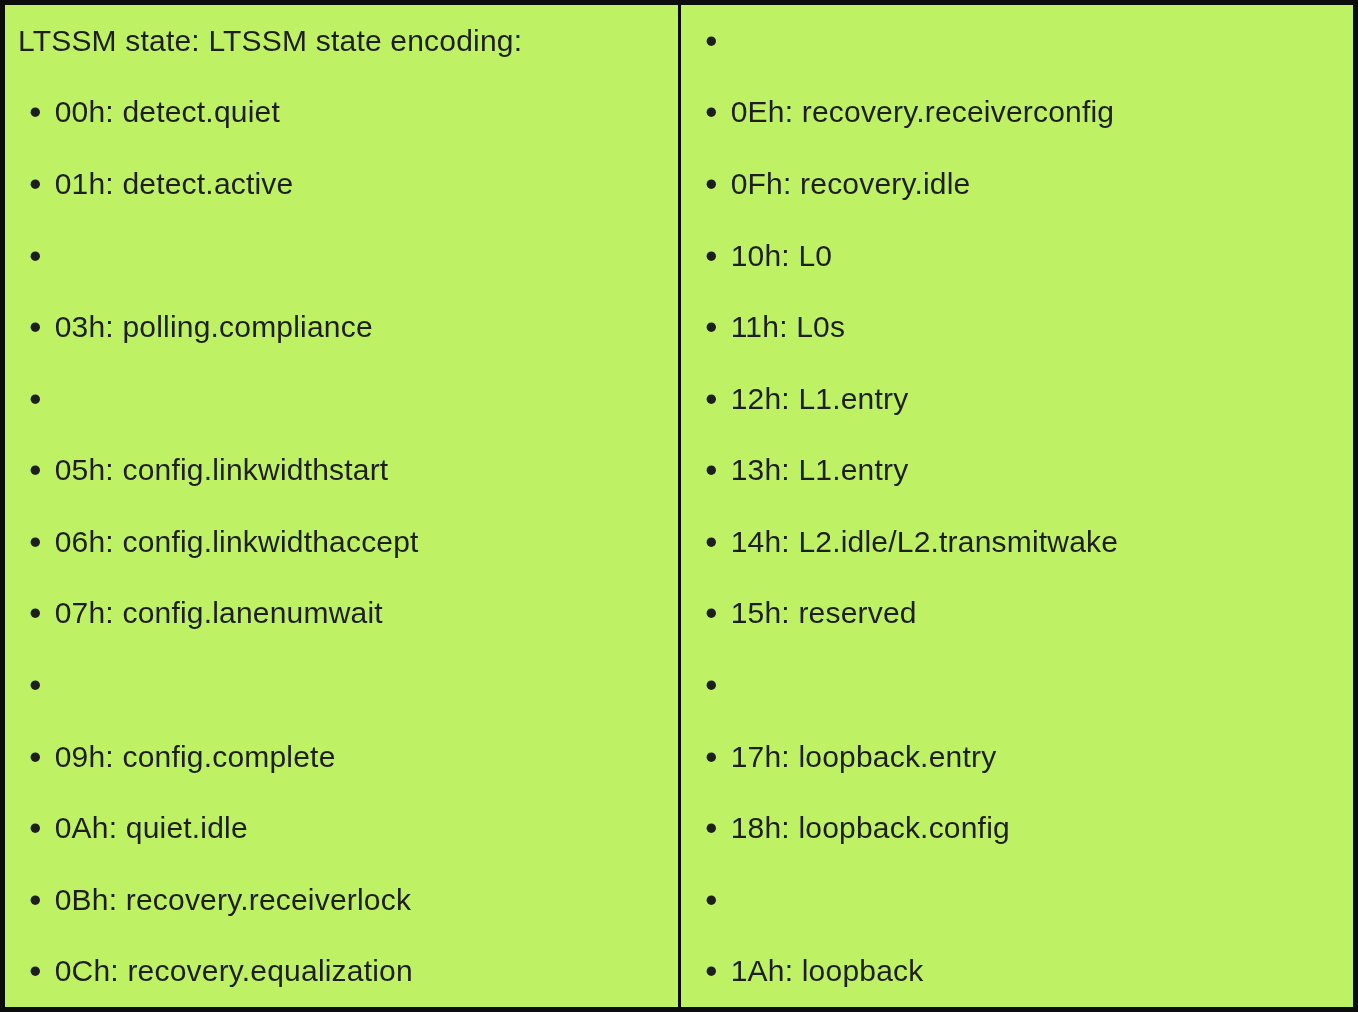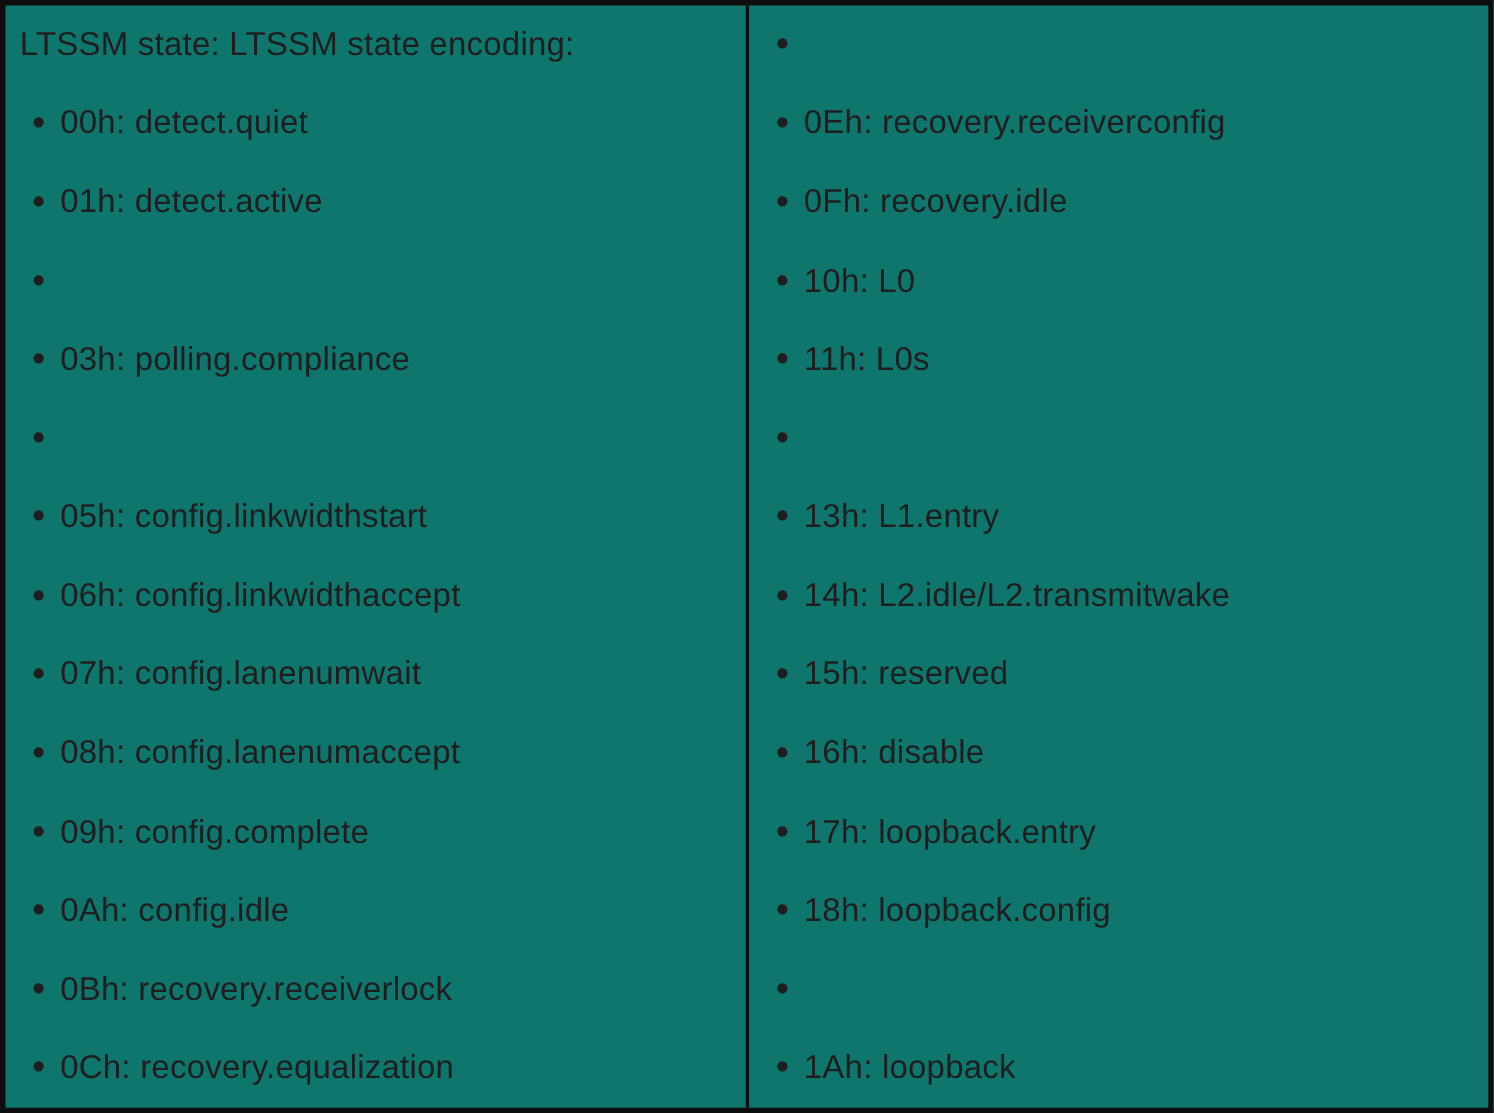--- a/index.html
+++ b/index.html
@@ -7,21 +7,21 @@
     width: 1358px;
     height: 1012px;
     background: #ffffff;
     font-family: "Liberation Sans", sans-serif;
   }
   .doc-table {
     width: 1358px;
     height: 1012px;
     border: 5px solid #0d0d0d;
     display: flex;
-    background: #0f766e;
+    background: #bef264;
     color: #1e1e1e;
   }
   .col {
     display: flex;
     flex-direction: column;
     height: 100%;
   }
   .col-left {
     width: 676px;
     border-right: 3px solid #0d0d0d;
@@ -86,29 +86,28 @@
     <div class="row">
       <span class="bullet">•</span>
       <span class="item-text">06h: config.linkwidthaccept</span>
     </div>
     <div class="row">
       <span class="bullet">•</span>
       <span class="item-text">07h: config.lanenumwait</span>
     </div>
     <div class="row">
       <span class="bullet">•</span>
-      <span class="item-text">08h: config.lanenumaccept</span>
     </div>
     <div class="row">
       <span class="bullet">•</span>
       <span class="item-text">09h: config.complete</span>
     </div>
     <div class="row">
       <span class="bullet">•</span>
-      <span class="item-text">0Ah: config.idle</span>
+      <span class="item-text">0Ah: quiet.idle</span>
     </div>
     <div class="row">
       <span class="bullet">•</span>
       <span class="item-text">0Bh: recovery.receiverlock</span>
     </div>
     <div class="row">
       <span class="bullet">•</span>
       <span class="item-text">0Ch: recovery.equalization</span>
     </div>
   </div>
@@ -128,36 +127,36 @@
     <div class="row">
       <span class="bullet">•</span>
       <span class="item-text">10h: L0</span>
     </div>
     <div class="row">
       <span class="bullet">•</span>
       <span class="item-text">11h: L0s</span>
     </div>
     <div class="row">
       <span class="bullet">•</span>
+      <span class="item-text">12h: L1.entry</span>
     </div>
     <div class="row">
       <span class="bullet">•</span>
       <span class="item-text">13h: L1.entry</span>
     </div>
     <div class="row">
       <span class="bullet">•</span>
       <span class="item-text">14h: L2.idle/L2.transmitwake</span>
     </div>
     <div class="row">
       <span class="bullet">•</span>
       <span class="item-text">15h: reserved</span>
     </div>
     <div class="row">
       <span class="bullet">•</span>
-      <span class="item-text">16h: disable</span>
     </div>
     <div class="row">
       <span class="bullet">•</span>
       <span class="item-text">17h: loopback.entry</span>
     </div>
     <div class="row">
       <span class="bullet">•</span>
       <span class="item-text">18h: loopback.config</span>
     </div>
     <div class="row">

